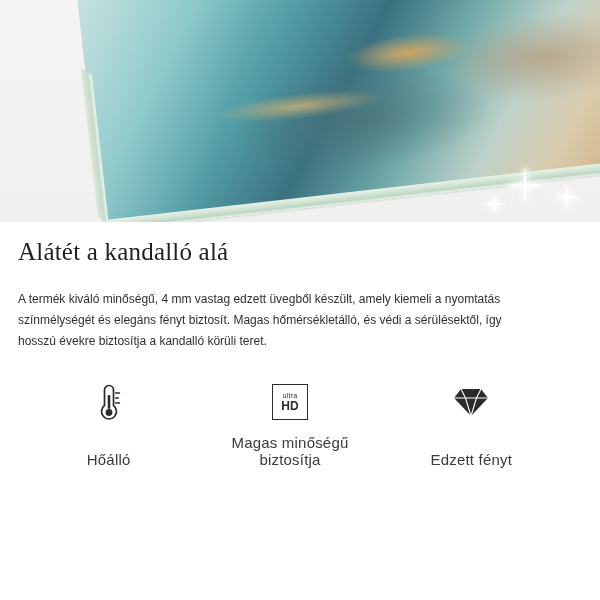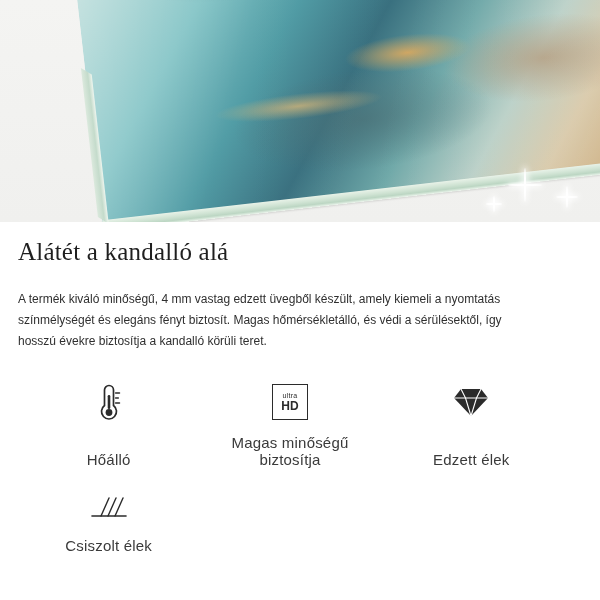--- a/index.html
+++ b/index.html
@@ -270,31 +270,20 @@
 
       <div class="feature">
         <div class="feature-icon">
           <svg width="38" height="34" viewBox="0 0 38 34" fill="none" xmlns="http://www.w3.org/2000/svg">
             <path d="M9 4 H29 L36 13 L19 31 L2 13 Z" fill="#2b2b2b"></path>
             <path d="M2 13 H36" stroke="#ffffff" stroke-width="1.1"></path>
             <path d="M9 4 L13.5 13 L19 31" stroke="#ffffff" stroke-width="1.1" fill="none"></path>
             <path d="M29 4 L24.5 13 L19 31" stroke="#ffffff" stroke-width="1.1" fill="none"></path>
           </svg>
         </div>
-        <div class="feature-label">Edzett élek</div>
-      </div>
-
-      <div class="feature">
-        <div class="feature-icon">
-          <svg width="40" height="32" viewBox="0 0 40 32" fill="none" xmlns="http://www.w3.org/2000/svg">
-            <path d="M3 27 L37 27" stroke="#2b2b2b" stroke-width="1.6" stroke-linecap="round"></path>
-            <path d="M12 27 L20 9" stroke="#2b2b2b" stroke-width="1.4" stroke-linecap="round"></path>
-            <path d="M19 27 L27 9" stroke="#2b2b2b" stroke-width="1.4" stroke-linecap="round"></path>
-            <path d="M26 27 L34 9" stroke="#2b2b2b" stroke-width="1.4" stroke-linecap="round"></path>
-          </svg>
-        </div>
-        <div class="feature-label">Csiszolt élek</div>
-      </div>
+        <div class="feature-label">Edzett fényt</div>
+      </div>
+
 
 
     </div>
   </div>
 </div>
 
 </body></html>

